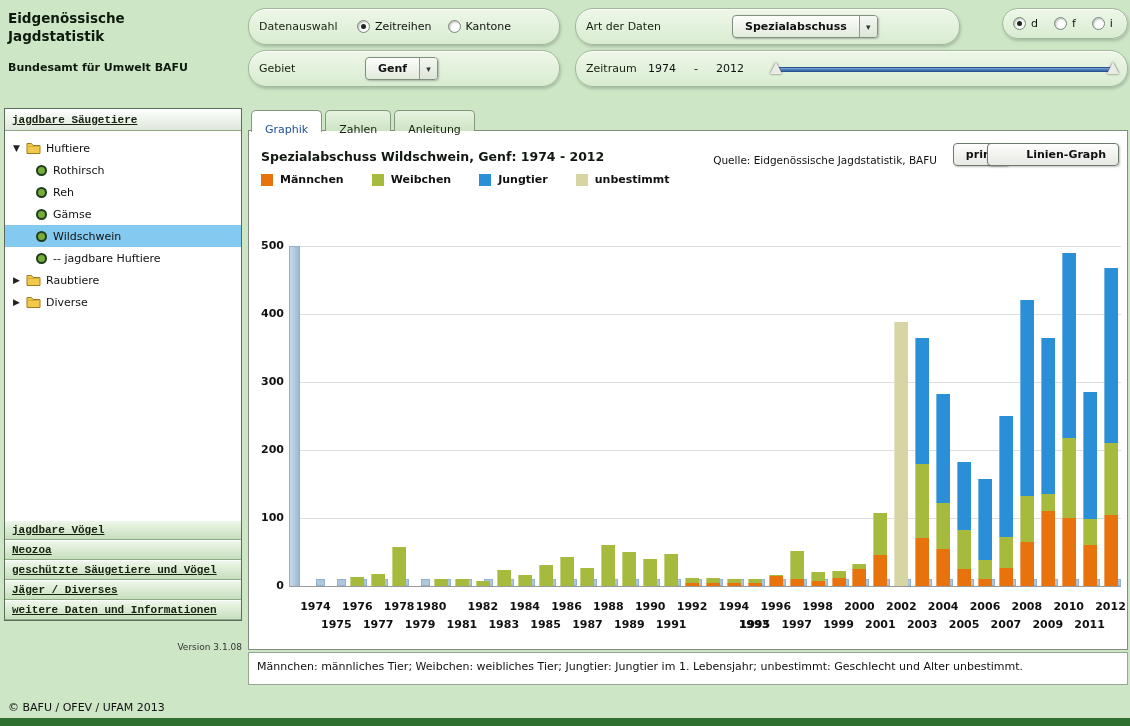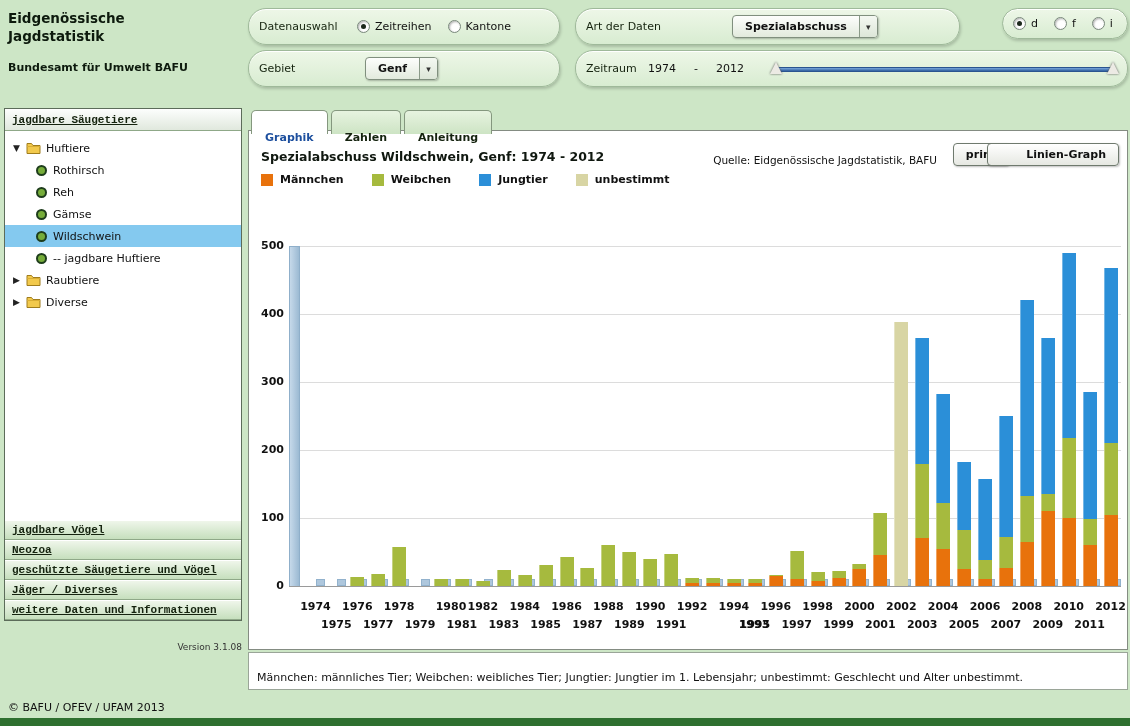--- a/index.html
+++ b/index.html
@@ -60,22 +60,22 @@
   .tree-row .arrow { width:13px; font-size:9px; color:#222; flex:none; }
   .tree-row .foldericon { margin-right:5px; display:inline-flex; flex:none; }
   .tree-row.leaf { padding-left:31px; }
   .tree-row.selected { background:#84c9ef; }
   .leaf-icon { width:11px; height:11px; border-radius:50%; border:2px solid #1e3d1c; background:#76ad3a;
             margin-right:6px; flex:none; }
   .version { position:absolute; left:4px; top:642px; width:238px; text-align:right; font-size:9px; color:#333; }
 
   
   .tabs { position:absolute; left:251px; top:110px; display:flex; gap:3px; z-index:3; }
-  .tab { padding:20px 13px 3px; border:1px solid #84977e; border-bottom:none; border-radius:5px 5px 0 0;
-         background:linear-gradient(#e7f3e0,#cde4c4); font-weight:bold; color:#15230f; cursor:pointer; height:21px; }
+  .tab { padding:12px 13px 3px; border:1px solid #84977e; border-bottom:none; border-radius:5px 5px 0 0;
+         background:linear-gradient(#e7f3e0,#cde4c4); font-weight:normal; color:#15230f; cursor:pointer; height:21px; }
   .tab.checked { background:#fff; color:#1d4f9e; height:22px; }
 
   .main { position:absolute; left:248px; top:130px; width:880px; height:520px; background:#fff;
           border:1px solid #848c82; z-index:2; }
   .chart-title { position:absolute; left:12px; top:18px; font-size:12.5px; font-weight:bold; color:#101810; }
   .chart-source { position:absolute; right:190px; top:23px; font-size:10.5px; }
   .btn { position:absolute; top:12px; border:1px solid #6f7a6e; border-radius:4px; height:23px;
          background:linear-gradient(#ffffff,#e6e8e2); font-family:inherit; font-weight:bold; font-size:11px;
          padding:0 12px; box-shadow:1px 1px 2px rgba(0,0,0,.25); cursor:pointer; color:#111; }
   .btn-print { right:118px; }
@@ -89,21 +89,21 @@
   .gridline { position:absolute; left:0; right:0; height:1px; background:#dcdcdc; }
   .gridline.baseline { background:#9a9a9a; }
   .ytick { position:absolute; left:-37px; width:32px; text-align:right; font-weight:bold; font-size:11px; }
   .axisbar { position:absolute; left:0; bottom:0; width:11px; height:340px;
              background:linear-gradient(90deg,#c6d9ea,#9cbad3); border:1px solid #8fafca; border-bottom:none; }
   .nub { position:absolute; bottom:0; width:9px; height:7px; background:#aec7dd; border:1px solid #92b2cd; }
   .seg { position:absolute; width:14px; box-shadow:inset 1px 0 0 rgba(255,255,255,.35); }
   .xtick { position:absolute; width:42px; text-align:center; font-weight:bold; font-size:11px; }
 
   .footnote { position:absolute; left:248px; top:652px; width:880px; height:33px; background:#fff;
-              border:1px solid #9aa598; padding:18px 8px; font-size:11px; color:#111; }
+              border:1px solid #9aa598; padding:7px 8px; font-size:11px; color:#111; }
   .copyright { position:absolute; left:8px; top:701px; font-size:11px; }
   .bottombar { position:absolute; left:0; bottom:0; width:1130px; height:8px; background:#2f7030; }
 </style>
 </head>
 <body>
 
 <div class="page">
 
   <div class="brand">
     <div class="brand-title">
@@ -275,21 +275,21 @@
         <div class="nub" style="left: 90.2308px;"></div>
         <div class="seg" style="left: 82.2308px; bottom: 0px; height: 11.56px; background: rgb(166, 186, 62);"></div>
         <div class="xtick" style="left: 68.2308px; top: 372px;">1977</div>
         <div class="nub" style="left: 111.154px;"></div>
         <div class="seg" style="left: 103.154px; bottom: 0px; height: 38.76px; background: rgb(166, 186, 62);"></div>
         <div class="xtick" style="left: 89.1538px; top: 354px;">1978</div>
         <div class="nub" style="left: 132.077px;"></div>
         <div class="xtick" style="left: 110.077px; top: 372px;">1979</div>
         <div class="nub" style="left: 153px;"></div>
         <div class="seg" style="left: 145px; bottom: 0px; height: 6.8px; background: rgb(166, 186, 62);"></div>
-        <div class="xtick" style="left: 141px; top: 354px;">1980</div>
+        <div class="xtick" style="left: 121px; top: 354px;">1980</div>
         <div class="nub" style="left: 173.923px;"></div>
         <div class="seg" style="left: 165.923px; bottom: 0px; height: 6.8px; background: rgb(166, 186, 62);"></div>
         <div class="xtick" style="left: 151.923px; top: 372px;">1981</div>
         <div class="nub" style="left: 194.846px;"></div>
         <div class="seg" style="left: 186.846px; bottom: 0px; height: 5.44px; background: rgb(166, 186, 62);"></div>
         <div class="xtick" style="left: 172.846px; top: 354px;">1982</div>
         <div class="nub" style="left: 215.769px;"></div>
         <div class="seg" style="left: 207.769px; bottom: 0px; height: 15.64px; background: rgb(166, 186, 62);"></div>
         <div class="xtick" style="left: 193.769px; top: 372px;">1983</div>
         <div class="nub" style="left: 236.692px;"></div>

